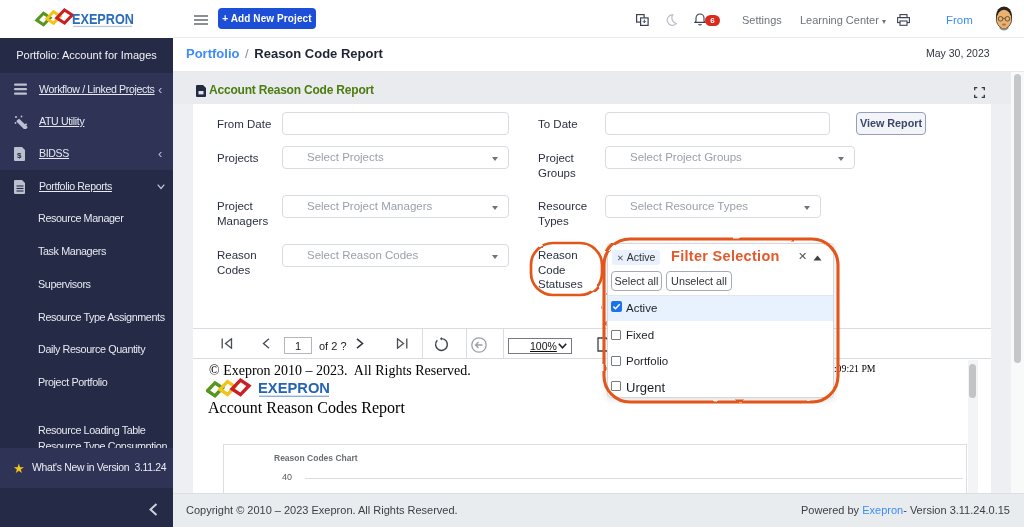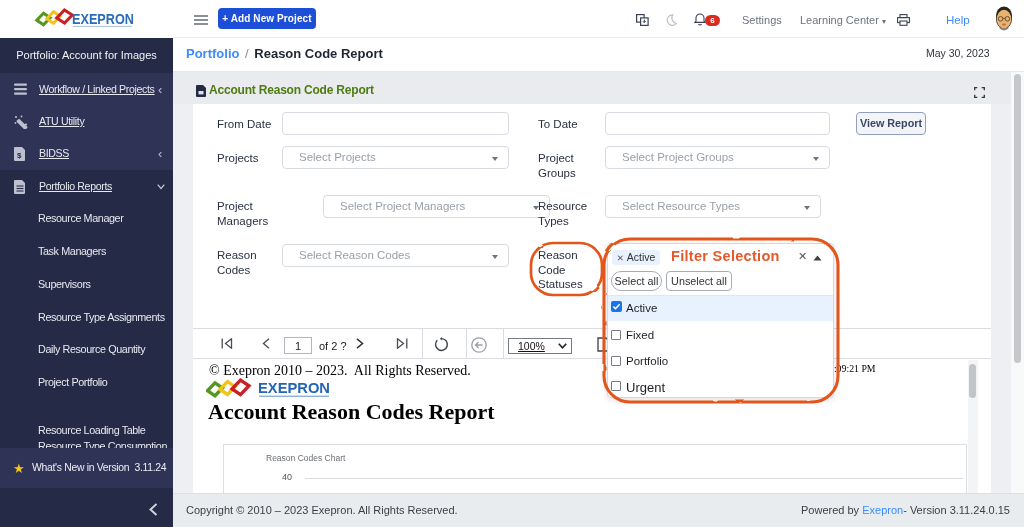--- a/index.html
+++ b/index.html
@@ -123,21 +123,21 @@
 <div class="abs" style="left:742px;top:14px;font-size:11px;color:#6e747e;">Settings</div>
 <div class="abs" style="left:800px;top:14px;font-size:11px;color:#6e747e;">Learning Center <span style="font-size:8px;">▾</span></div>
 
 <svg class="abs" style="left:897px;top:14px;" width="13" height="12" viewBox="0 0 13 12">
   <g fill="none" stroke="#3b4254" stroke-width="1.1">
     <rect x="3" y="0.6" width="7" height="3"></rect>
     <rect x="0.6" y="3.6" width="11.8" height="5"></rect>
     <rect x="3" y="7" width="7" height="4.3" fill="#fff"></rect>
   </g>
 </svg>
-<div class="abs" style="left:946px;top:14px;font-size:11.5px;color:#3d8bfd;">Help</div>
+<div class="abs" style="left:946px;top:14px;font-size:11.5px;color:#3d8bfd;">From</div>
 
 <svg class="abs" style="left:993px;top:6px;" width="22" height="25" viewBox="0 0 22 25">
   <path d="M3 10 a8 9.5 0 0 1 16 0 v3 a8 9.5 0 0 1 -16 0 z" fill="#2b241e"></path>
   <ellipse cx="11" cy="13" rx="7.3" ry="9.3" fill="#e9b26e"></ellipse>
   <path d="M3.7 10.5 a7.3 8.5 0 0 1 14.6 0 v-1.5 a7.3 8 0 0 0 -14.6 0 z" fill="#2b241e"></path>
   <path d="M3.7 9 a7.4 9 0 0 1 2.2 -5.2 l0.4 0.8 a14 14 0 0 0 -1.6 4.6 z" fill="#2b241e"></path>
   <path d="M18.3 9 a7.4 9 0 0 0 -2.2 -5.2 l-0.4 0.8 a14 14 0 0 1 1.6 4.6 z" fill="#2b241e"></path>
   <g fill="none" stroke="#6b4f35" stroke-width="1">
     <circle cx="7.6" cy="12.8" r="2.3"></circle>
     <circle cx="14.4" cy="12.8" r="2.3"></circle>
@@ -165,36 +165,36 @@
       <path d="M3.3 10.3 h-2.6 v-2.6"></path>
       <path d="M7.7 10.3 h2.6 v-2.6"></path>
     </g>
   </svg>
 
 <div class="abs" style="left:193px;top:104px;width:798px;height:389px;background:#fff;"></div>
 
 <style>
   .flbl { position:absolute; font-size:11.5px; color:#2a3042; line-height:14.5px; }
   .finput { position:absolute; width:227px; height:23px; background:#fff; border:1px solid #d8dbe2; border-radius:4px; }
-  .fsel { position:absolute; width:227px; height:23px; background:#fff; border:1px solid #d8dbe2; border-radius:4px; font-size:11.5px; color:#9aa0aa; line-height:21px; padding-left:16px; }
+  .fsel { position:absolute; width:227px; height:23px; background:#fff; border:1px solid #d8dbe2; border-radius:4px; font-size:11.5px; color:#9aa0aa; line-height:21px; padding-left:24px; }
   .caret { position:absolute; right:10px; top:9.5px; width:0; height:0; border-left:3.5px solid transparent; border-right:3.5px solid transparent; border-top:4px solid #6e747c; }
 </style>
 <div class="flbl" style="left:217px;top:117px;">From Date</div>
 <div class="finput" style="left:282px;top:112px;"></div>
 <div class="flbl" style="left:538px;top:117px;">To Date</div>
 <div class="finput" style="left:605px;top:112px;width:225px;"></div>
 <div class="abs" style="left:856px;top:112px;width:70px;height:23px;background:#f2f4f8;border:1px solid #949ebd;border-radius:4px;color:#3b4668;font-size:10.8px;font-weight:bold;text-align:center;line-height:21px;">View Report</div>
 
 <div class="flbl" style="left:217px;top:151px;">Projects</div>
 <div class="fsel" style="left:282px;top:146px;">Select Projects<span class="caret"></span></div>
 <div class="flbl" style="left:538px;top:151px;">Project<br>Groups</div>
-<div class="fsel" style="left:605px;top:146px;width:225px;">Select Project Groups<span class="caret"></span></div>
+<div class="fsel" style="left:605px;top:146px;width:250px;">Select Project Groups<span class="caret"></span></div>
 
 <div class="flbl" style="left:217px;top:199px;">Project<br>Managers</div>
-<div class="fsel" style="left:282px;top:195px;margin-left:41px;">Select Project Managers<span class="caret"></span></div>
+<div class="fsel" style="left:282px;top:195px;">Select Project Managers<span class="caret"></span></div>
 <div class="flbl" style="left:538px;top:199px;">Resource<br>Types</div>
 <div class="fsel" style="left:605px;top:195px;width:216px;">Select Resource Types<span class="caret"></span></div>
 
 <div class="flbl" style="left:217px;top:248px;">Reason<br>Codes</div>
 <div class="fsel" style="left:282px;top:244px;">Select Reason Codes<span class="caret"></span></div>
 <div class="flbl" style="left:538px;top:248px;">Reason<br>Code<br>Statuses</div>
 
 <div class="abs" style="left:193px;top:328px;width:798px;height:31px;background:#fff;border-top:1px solid #dadce1;border-bottom:1px solid #dadce1;"></div>
 <div class="abs" style="left:422px;top:329px;width:1px;height:29px;background:#dadce1;"></div>
 <div class="abs" style="left:466px;top:329px;width:1px;height:29px;background:#dadce1;"></div>
@@ -220,64 +220,64 @@
     </g>
   </svg>
 <svg class="abs" style="left:434px;top:337px;" width="15" height="15" viewBox="0 0 15 15">
     <path d="M 7.5 1.6 a 5.9 5.9 0 1 1 -4.2 1.75" fill="none" stroke="#3c4046" stroke-width="1.4"></path>
     <path d="M7.9 0 l-2 1.7 l2 1.7 z" fill="#3c4046"></path>
   </svg>
 <svg class="abs" style="left:471px;top:337px;" width="16" height="16" viewBox="0 0 16 16">
     <circle cx="8" cy="8" r="7.2" fill="none" stroke="#9b9fa6" stroke-width="1.3"></circle>
     <path d="M11.5 8 h-7 m3 -3 l-3 3 l3 3" fill="none" stroke="#9b9fa6" stroke-width="1.3"></path>
   </svg>
-<div class="abs" style="left:508px;top:338px;width:64px;height:16px;background:#fff;border:1px solid #767b83;font-size:10.5px;color:#111;line-height:15px;padding-left:9px;text-decoration:underline;">100%</div>
+<div class="abs" style="left:508px;top:338px;width:64px;height:16px;background:#fff;border:1px solid #767b83;font-size:10.5px;color:#111;line-height:15px;padding-left:21px;text-decoration:underline;">100%</div>
 <svg class="abs" style="left:558px;top:343px;" width="9" height="6" viewBox="0 0 9 6">
     <path d="M0.8 0.8 L4.5 4.8 L8.2 0.8" fill="none" stroke="#222" stroke-width="1.6"></path>
   </svg>
 <svg class="abs" style="left:597px;top:337px;" width="13" height="15" viewBox="0 0 13 15">
     <path d="M1 1 h8 l3 3 v10 h-11 z" fill="none" stroke="#3c4046" stroke-width="1.3"></path>
   </svg>
 
 <div class="abs" style="left:209px;top:363px;font-family:'Liberation Serif',serif;font-size:14px;color:#000;">© Exepron 2010 – 2023.&nbsp; All Rights Reserved.</div>
 <div class="abs" style="left:829px;top:363px;font-family:'Liberation Serif',serif;font-size:9.8px;color:#000;">5:09:21 PM</div>
 <svg class="abs" style="left:206px;top:376px;" width="130" height="24" viewBox="0 0 130 24">
   <g fill="none" stroke-width="3.4">
     <polygon points="9,6.9 16.5,12 9,19.8 1.5,14.7" stroke="#55971d"></polygon>
     <polygon points="21.5,5.6 29,10.7 21.5,18.5 14,13.4" stroke="#f0c41b"></polygon>
     <polygon points="34.5,4.1 43,9.8 34.5,18.6 26,12.9" stroke="#c92026"></polygon>
   </g>
   <text x="52" y="16.5" font-family="Liberation Sans, sans-serif" font-size="15.5" font-weight="bold" fill="#2465b4" textLength="72" lengthAdjust="spacingAndGlyphs">EXEPRON</text>
   <rect x="53" y="19.6" width="70" height="1.4" fill="#8fb0d8"></rect>
 </svg>
-<div class="abs" style="left:208px;top:399px;font-family:'Liberation Serif',serif;font-size:22px;font-weight:bold;color:#000;">Account Reason Codes Report</div>
+<div class="abs" style="left:208px;top:399px;font-family:'Liberation Serif',serif;font-size:16px;font-weight:normal;color:#000;">Account Reason Codes Report</div>
 
 <div class="abs" style="left:223px;top:444px;width:744px;height:49px;border:1px solid #dcdee2;border-bottom:none;background:#fff;"></div>
-<div class="abs" style="left:266px;top:453px;font-size:8.5px;color:#6a6f75;">Reason Codes Chart</div>
+<div class="abs" style="left:274px;top:453px;font-size:8.5px;color:#6a6f75;font-weight:bold;">Reason Codes Chart</div>
 <div class="abs" style="left:282px;top:472px;font-size:9px;color:#55595e;">40</div>
 <div class="abs" style="left:305px;top:478px;width:658px;height:1px;background:#d9dbde;"></div>
 
 <div class="abs" style="left:968px;top:360px;width:10px;height:133px;background:#f3f4f5;"></div>
 <div class="abs" style="left:969px;top:364px;width:7px;height:34px;background:#c2c4c7;border-radius:4px;"></div>
 
 <div class="abs" style="left:173px;top:493px;width:851px;height:34px;background:#e9ecef;border-top:1px solid #dcdfe2;"></div>
 <div class="abs" style="left:186px;top:504px;font-size:11px;color:#3a3f45;">Copyright © 2010 – 2023 Exepron. All Rights Reserved.</div>
 <div class="abs" style="left:760px;top:504px;width:250px;text-align:right;font-size:11px;color:#3a3f45;">Powered by <span style="color:#3d8bfd;">Exepron</span>- Version 3.11.24.0.15</div>
 
 <div class="abs" style="left:1011px;top:72px;width:13px;height:421px;background:#f8f9f9;"></div>
 <div class="abs" style="left:1014px;top:74px;width:7px;height:289px;background:#c5c7ca;border-radius:4px;"></div>
 
 <div class="abs" style="left:607px;top:243px;width:227px;height:155px;background:#fff;border:1px solid #d4d7dd;border-radius:4px;box-shadow:0 2px 6px rgba(0,0,0,0.12);"></div>
 <div class="abs" style="left:612px;top:250px;width:48px;height:15px;background:#e8f1fd;border-radius:3px;font-size:10.5px;color:#333;line-height:15px;text-align:center;"><span style="font-size:8.5px;color:#555;">✕</span>&nbsp;Active</div>
 <div class="abs" style="left:671px;top:248px;font-size:14.5px;font-weight:bold;color:#e4592b;letter-spacing:0.3px;">Filter Selection</div>
 <div class="abs" style="left:798px;top:250px;font-size:11px;color:#555;">✕</div>
 <svg class="abs" style="left:813px;top:255px;" width="9" height="6" viewBox="0 0 9 6">
     <path d="M0.5 5.5 L4.5 0.5 L8.5 5.5 z" fill="#3c4046"></path>
   </svg>
-<div class="abs" style="left:611px;top:271px;width:51px;height:20px;background:#fff;border:1px solid #a6abb5;border-radius:10px;font-size:10.8px;color:#2f3237;line-height:18px;text-align:center;">Select all</div>
+<div class="abs" style="left:611px;top:271px;width:51px;height:20px;background:#fff;border:1px solid #a6abb5;border-radius:4px;font-size:10.8px;color:#2f3237;line-height:18px;text-align:center;">Select all</div>
 <div class="abs" style="left:666px;top:271px;width:66px;height:20px;background:#fff;border:1px solid #a6abb5;border-radius:4px;font-size:10.8px;color:#2f3237;line-height:18px;text-align:center;">Unselect all</div>
 <div class="abs" style="left:608px;top:295px;width:225px;height:1px;background:#e4e6e9;"></div>
 <div class="abs" style="left:608px;top:296px;width:225px;height:25px;background:#e8f2fe;"></div>
 <svg class="abs" style="left:611px;top:301px;" width="11" height="11" viewBox="0 0 11 11">
     <rect x="0" y="0" width="11" height="11" rx="2" fill="#1a73e8"></rect>
     <path d="M2.4 5.6 L4.5 7.7 L8.7 3.2" fill="none" stroke="#fff" stroke-width="1.6"></path>
   </svg>
 <div class="abs" style="left:626px;top:302px;font-size:11.5px;color:#1d2026;">Active</div>
 <div class="abs" style="left:611px;top:330px;width:10px;height:10px;background:#fff;border:1.4px solid #767b83;border-radius:1px;"></div>
 <div class="abs" style="left:626px;top:329px;font-size:11.5px;color:#1d2026;">Fixed</div>

